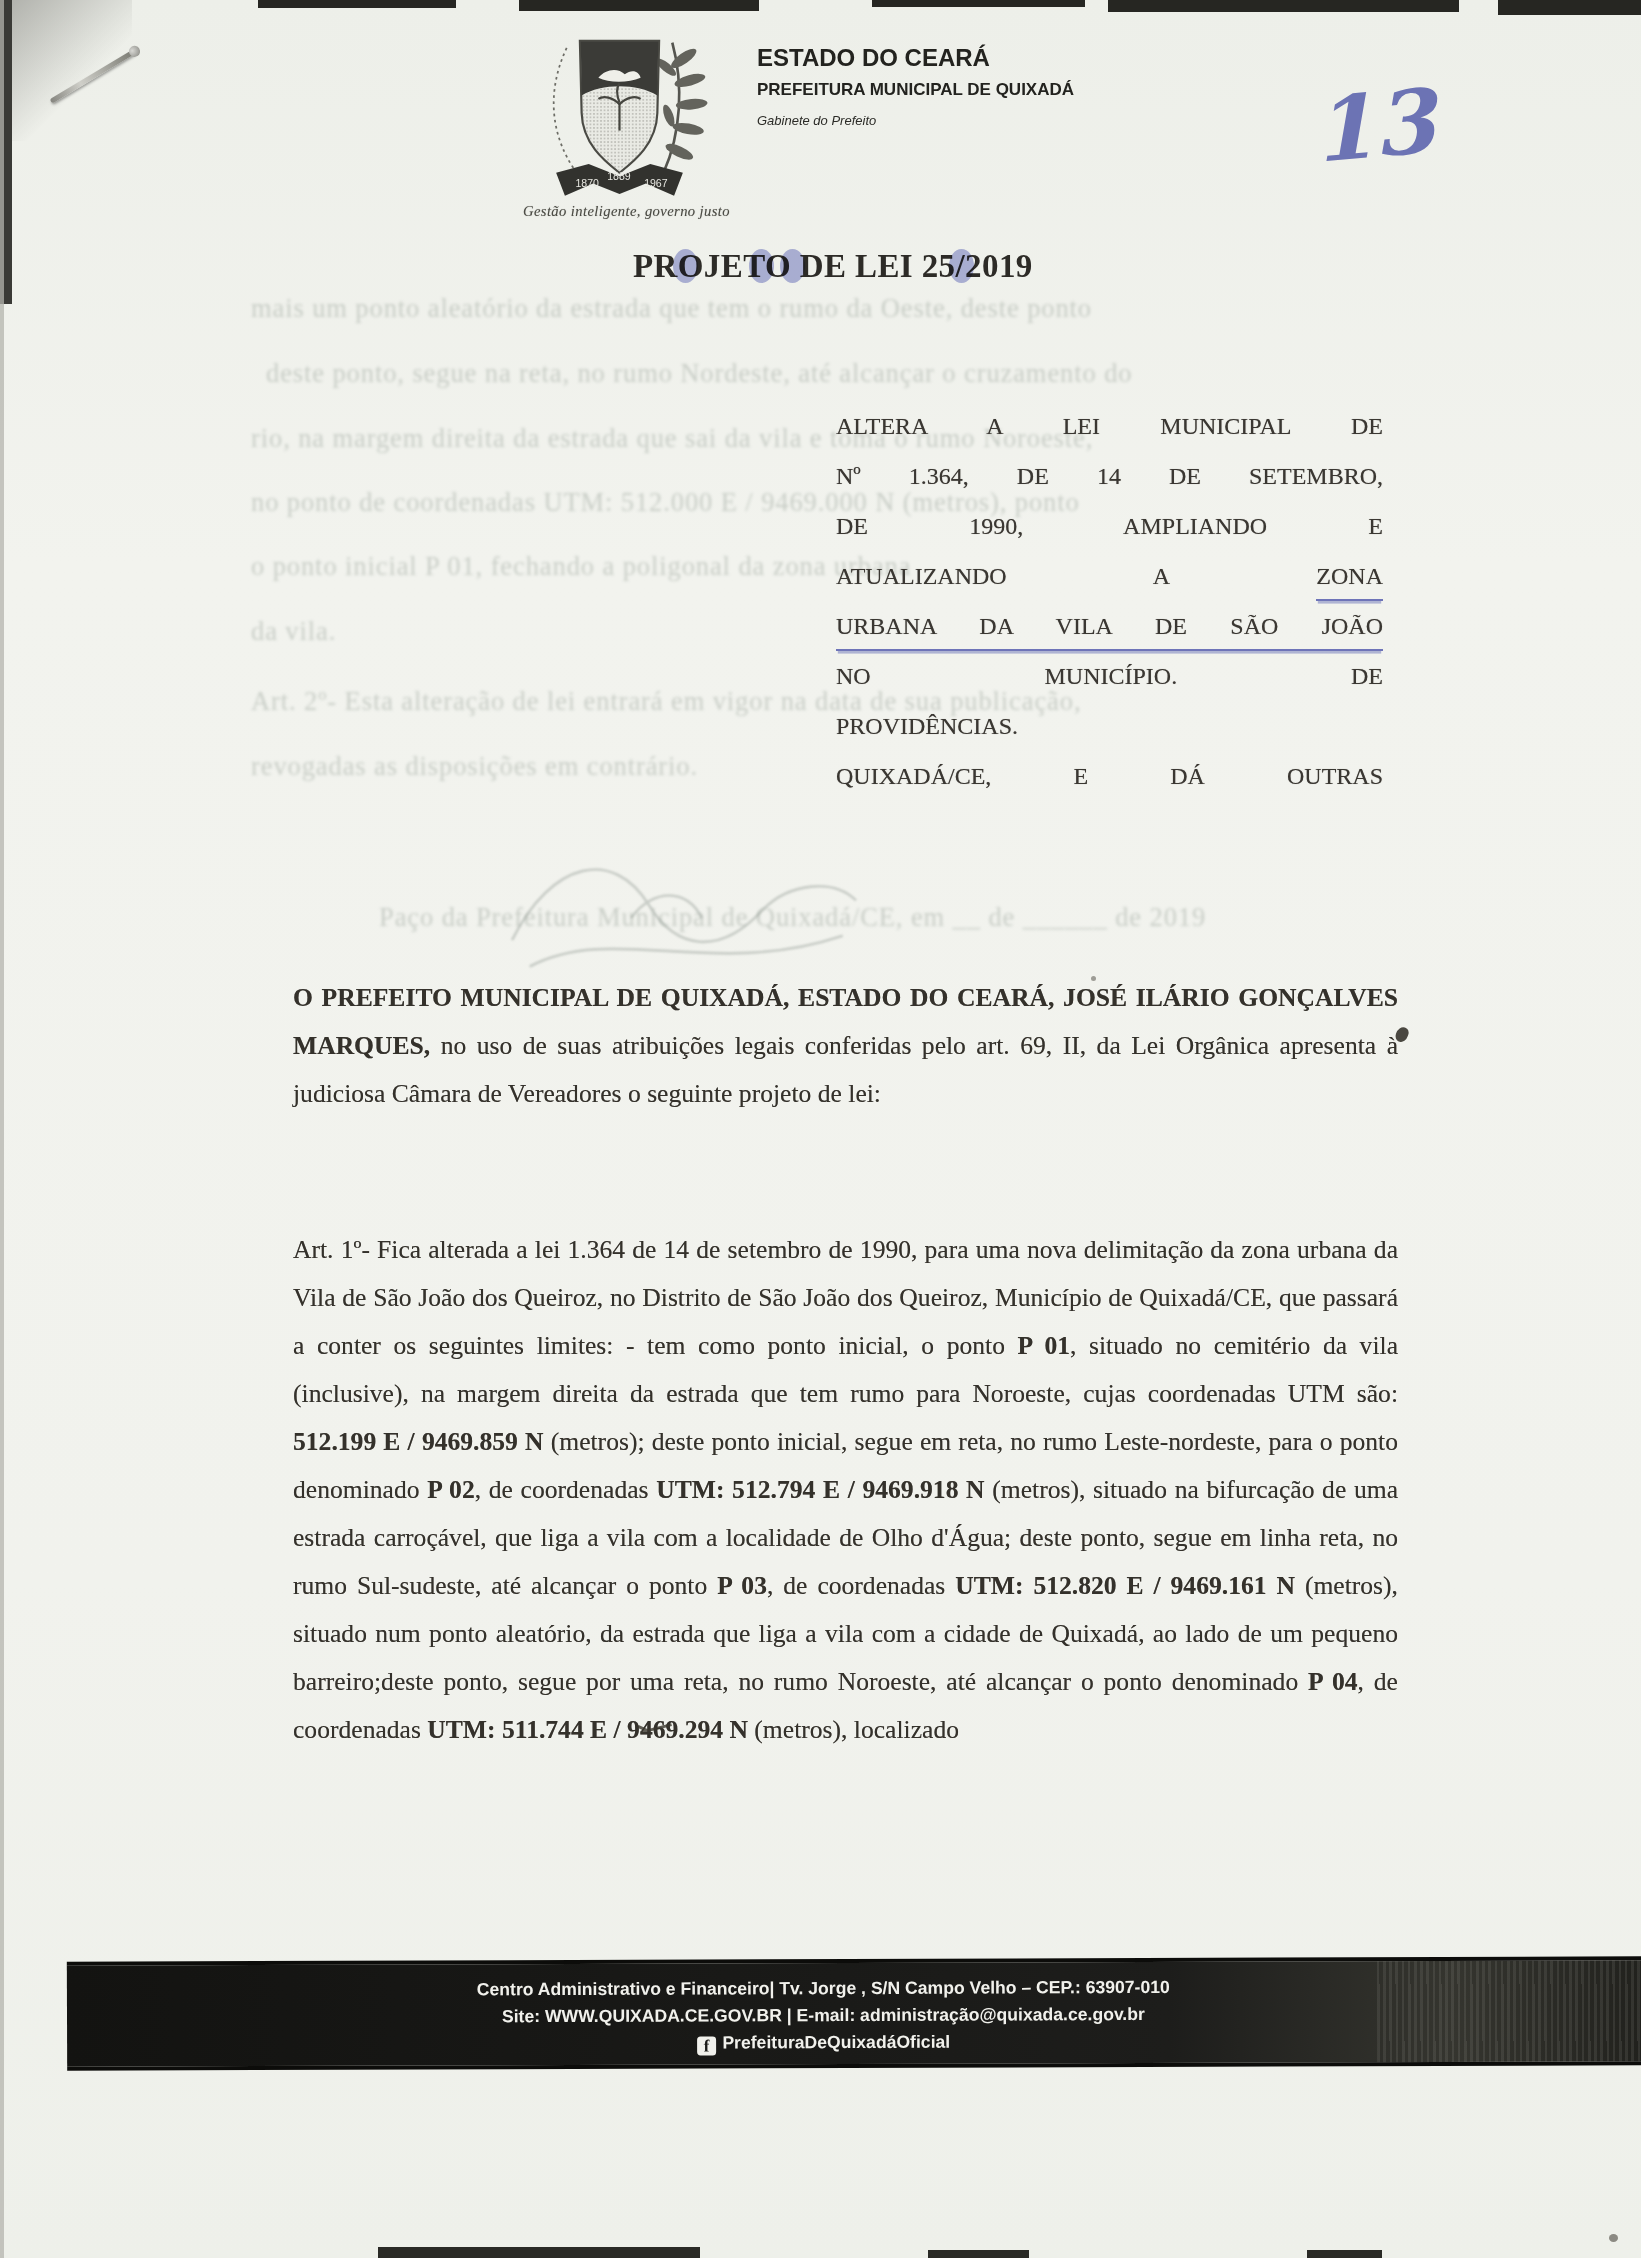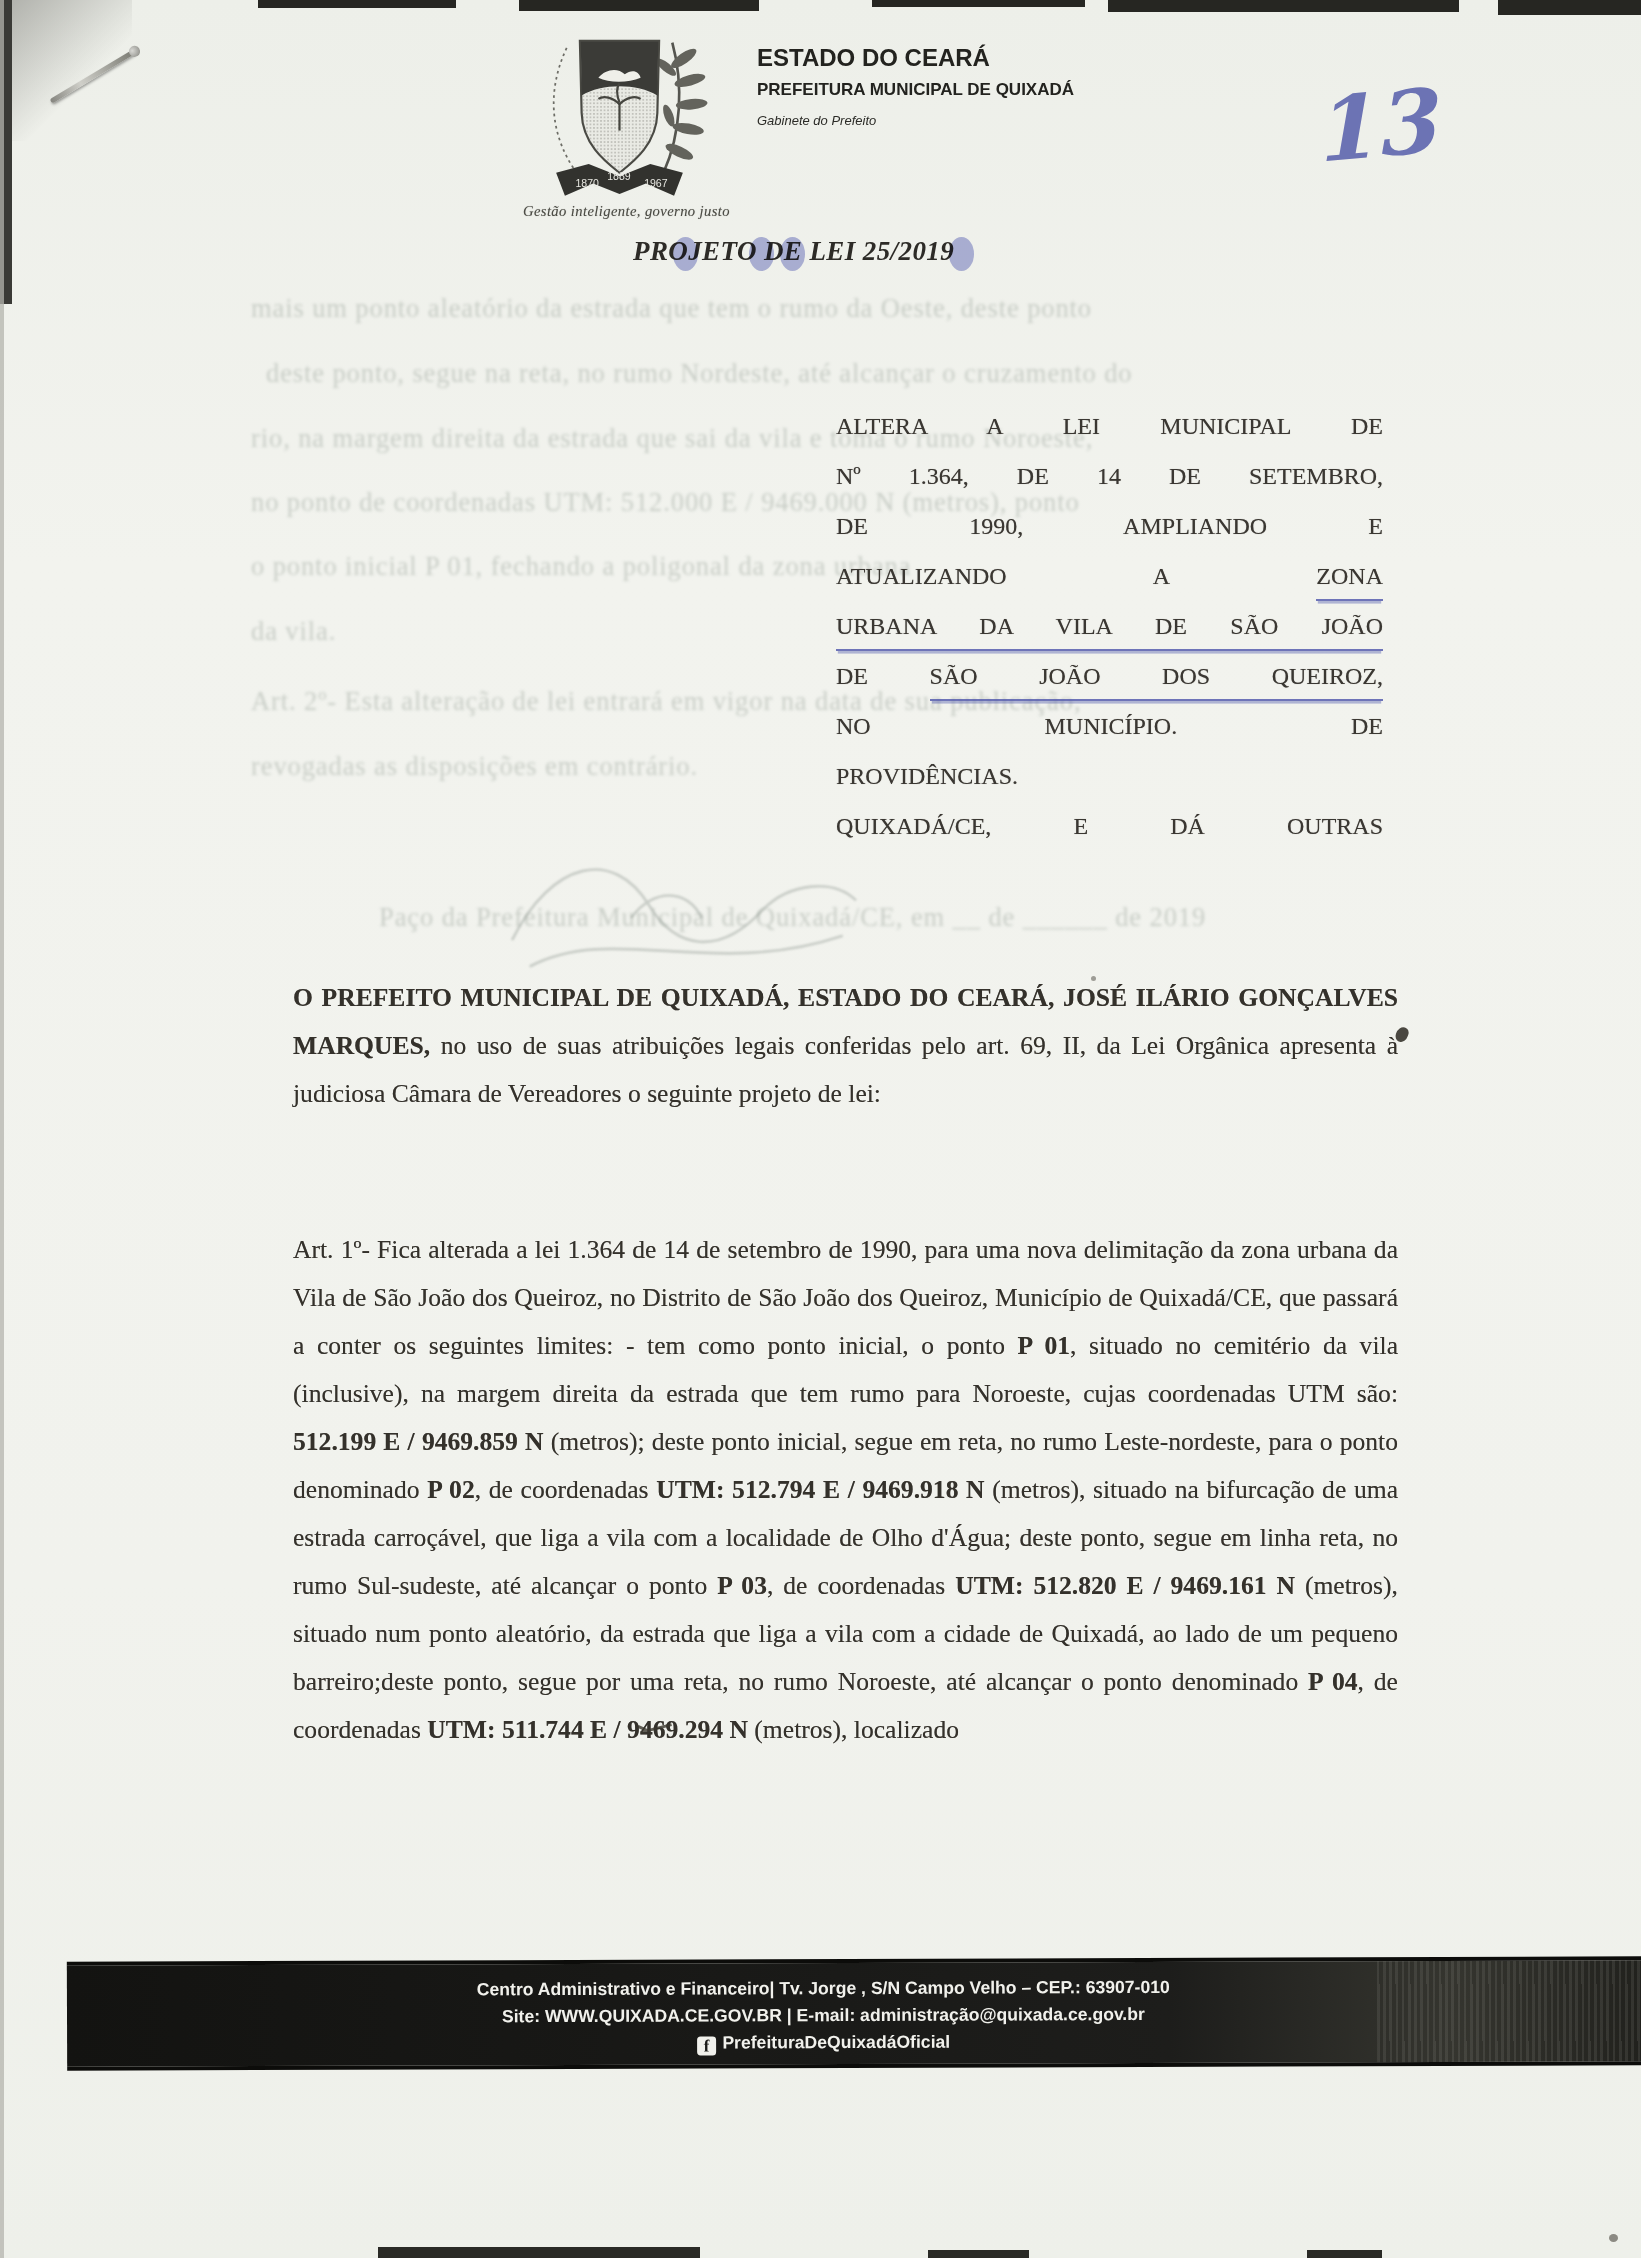--- a/index.html
+++ b/index.html
@@ -40,22 +40,22 @@
                  text-shadow:0 0 0.9px rgba(70,70,65,.4); }
   .hdr-text { position:absolute; left:757px; top:42px; font-family:"Liberation Sans", sans-serif; color:#23231f; }
   .hdr-state { font-size:24px; font-weight:bold; line-height:32px; }
   .hdr-muni  { font-size:17px; font-weight:bold; line-height:32px; }
   .hdr-office{ font-size:13px; font-style:italic; line-height:30px; font-weight:normal; color:#2b2b27; }
   .hand-number { position:absolute; left:1320px; top:81px; font-size:88px; line-height:1;
                  font-family:"DejaVu Serif", serif; font-style:italic; font-weight:bold;
                  color:#565eab; opacity:.85; transform:rotate(-5deg) skewX(-4deg); }
 
   
-  .title { position:absolute; left:633px; top:236px; font-size:27px; font-weight:bold;
-           letter-spacing:0.4px; color:#2d2b27; white-space:nowrap;font-style:italic; }
+  .title { position:absolute; left:633px; top:248px; font-size:33px; font-weight:bold;
+           letter-spacing:0.4px; color:#2d2b27; white-space:nowrap; }
   .pen-mark { position:absolute; width:25px; height:34px; border-radius:50%;
               background:rgba(104,112,198,.5); mix-blend-mode:multiply; top:0.9px; }
   .pm1 { left:40px; }  .pm2 { left:116px; } .pm3 { left:147px; } .pm4 { left:316px; }
 
   
   .ghost { position:absolute; color:#97a198; opacity:.45; filter:blur(1.6px);
            font-size:26.5px; white-space:nowrap; overflow:hidden; letter-spacing:0.9px; }
   .g1 { left:251px;  top:293px;  width:1116px; }
   .g2 { left:266px;  top:358px;  width:1107px; }
   .g3 { left:251px;  top:423px;  width:1120px; }
@@ -192,21 +192,20 @@
       <path d="M160,95 C185,60 225,62 240,95"></path>
     </g>
   </svg>
 
   <div class="ementa">
     <div class="e-line"><span>ALTERA A LEI MUNICIPAL DE</span><span class="blue-u"></span><span></span></div>
     <div class="e-line"><span>Nº 1.364, DE 14 DE SETEMBRO,</span><span class="blue-u"></span><span></span></div>
     <div class="e-line"><span>DE 1990, AMPLIANDO E</span><span class="blue-u"></span><span></span></div>
     <div class="e-line"><span>ATUALIZANDO A </span><span class="blue-u">ZONA</span><span></span></div>
     <div class="e-line"><span></span><span class="blue-u">URBANA DA VILA DE SÃO JOÃO</span><span></span></div>
-    <div class="e-line"><span>DE </span><span class="blue-u">SÃO JOÃO DOS QUEIROZ,</span><span></span></div>
     <div class="e-line"><span>NO MUNICÍPIO. DE</span><span class="blue-u"></span><span></span></div>
     <div class="e-line last"><span>PROVIDÊNCIAS.</span><span class="blue-u"></span><span></span></div>
     <div class="e-line"><span>QUIXADÁ/CE, E DÁ OUTRAS</span><span class="blue-u"></span><span></span></div>
   </div>
 
   <div class="para p1">
     <span class="b">O PREFEITO MUNICIPAL DE QUIXADÁ, ESTADO DO CEARÁ, JOSÉ ILÁRIO GONÇALVES MARQUES,</span><span> no uso de suas atribuições legais conferidas pelo art. 69, II, da Lei Orgânica apresenta à judiciosa Câmara de Vereadores o seguinte projeto de lei:</span>
   </div>
 
   <div class="para p2">

